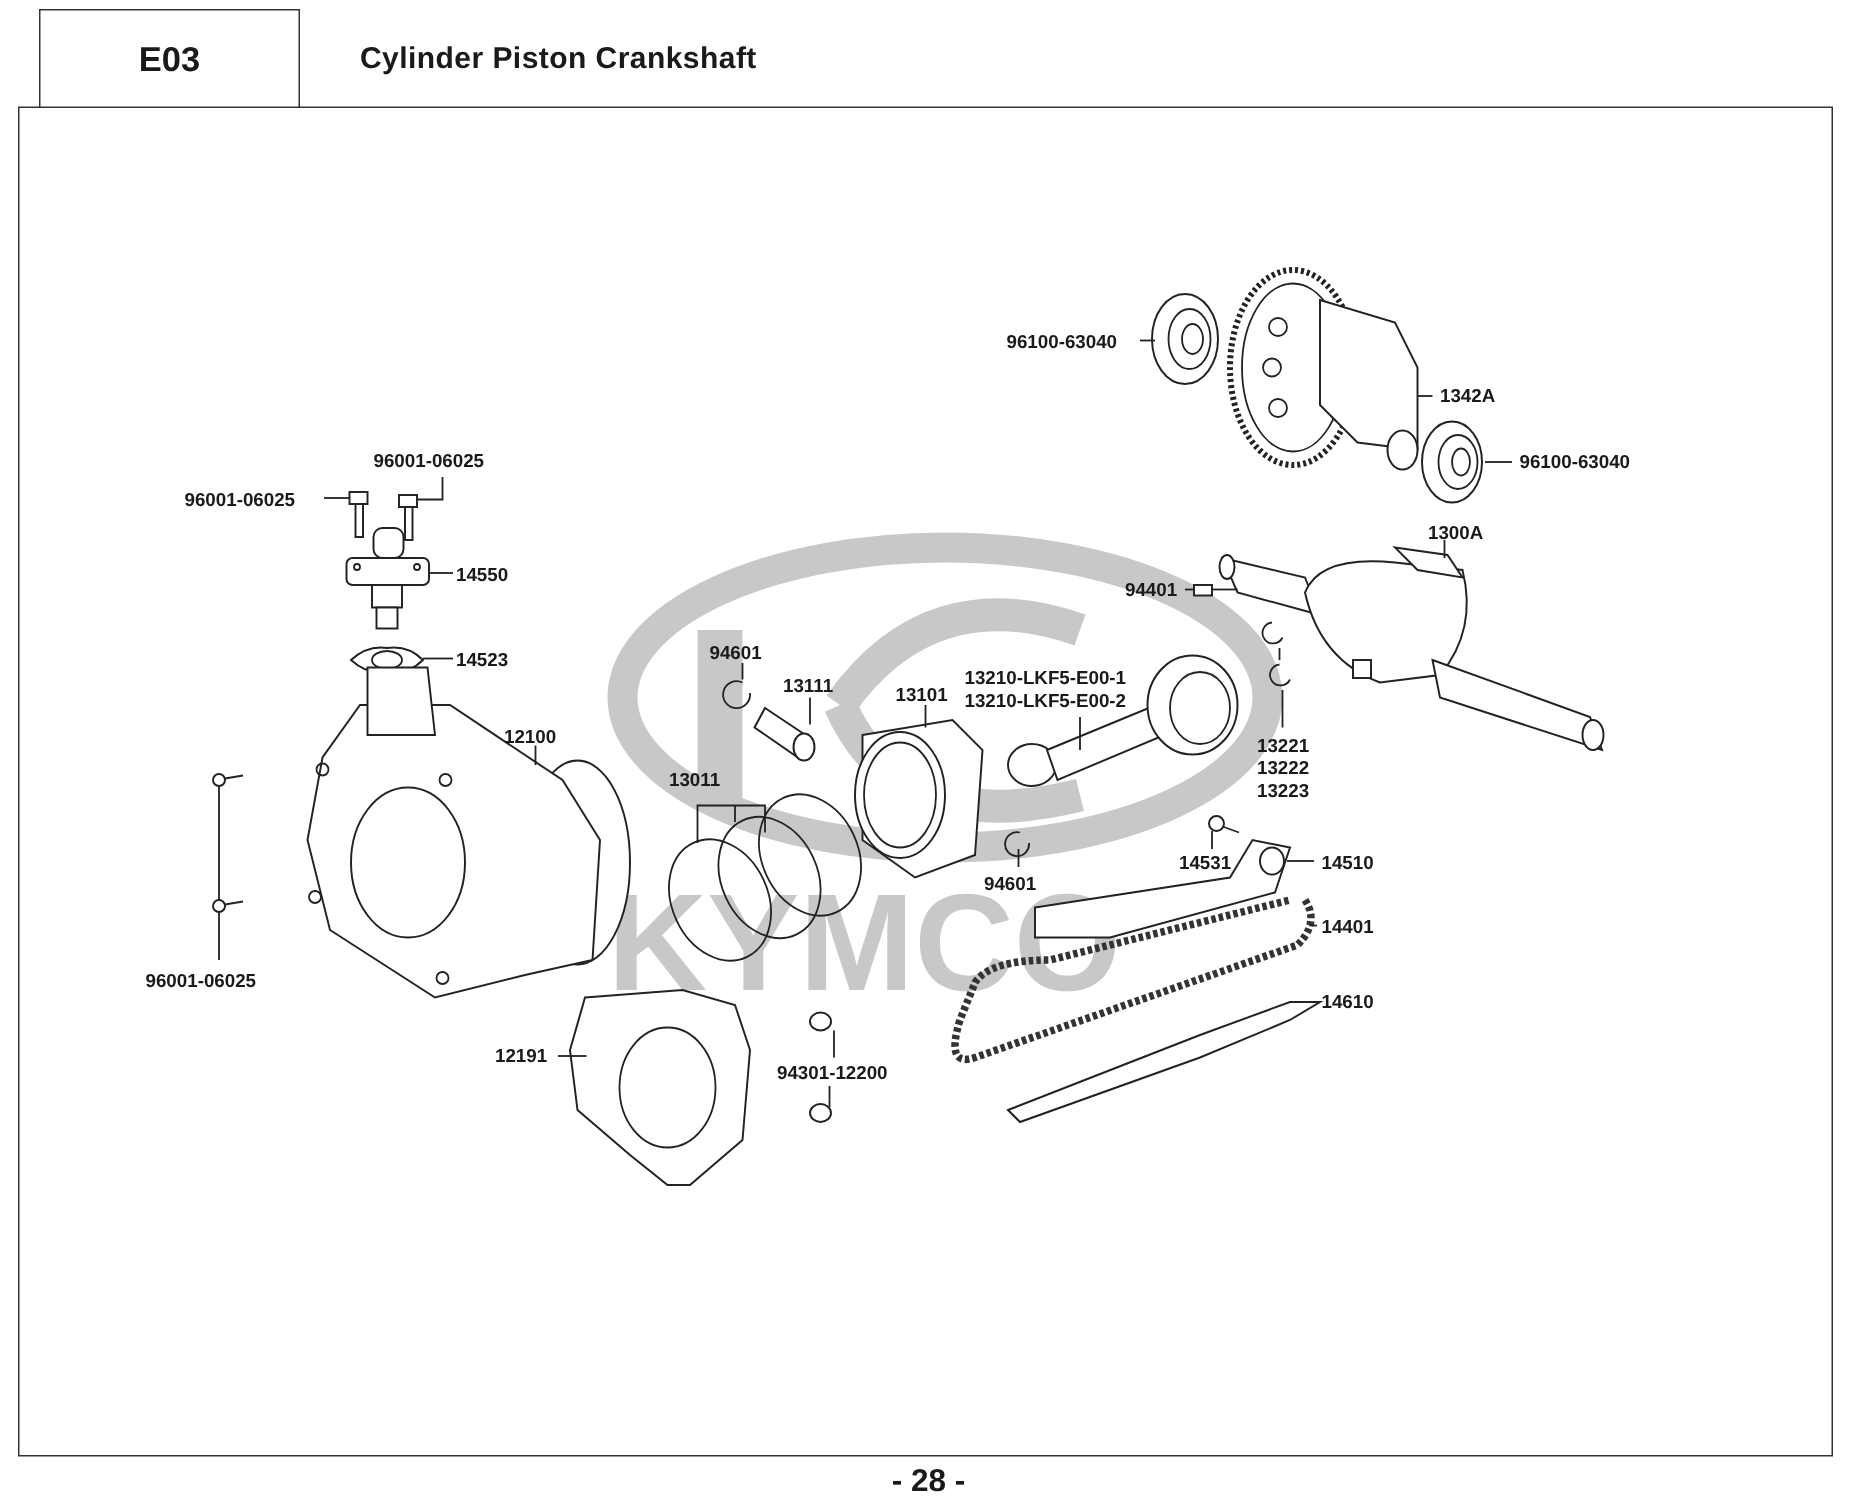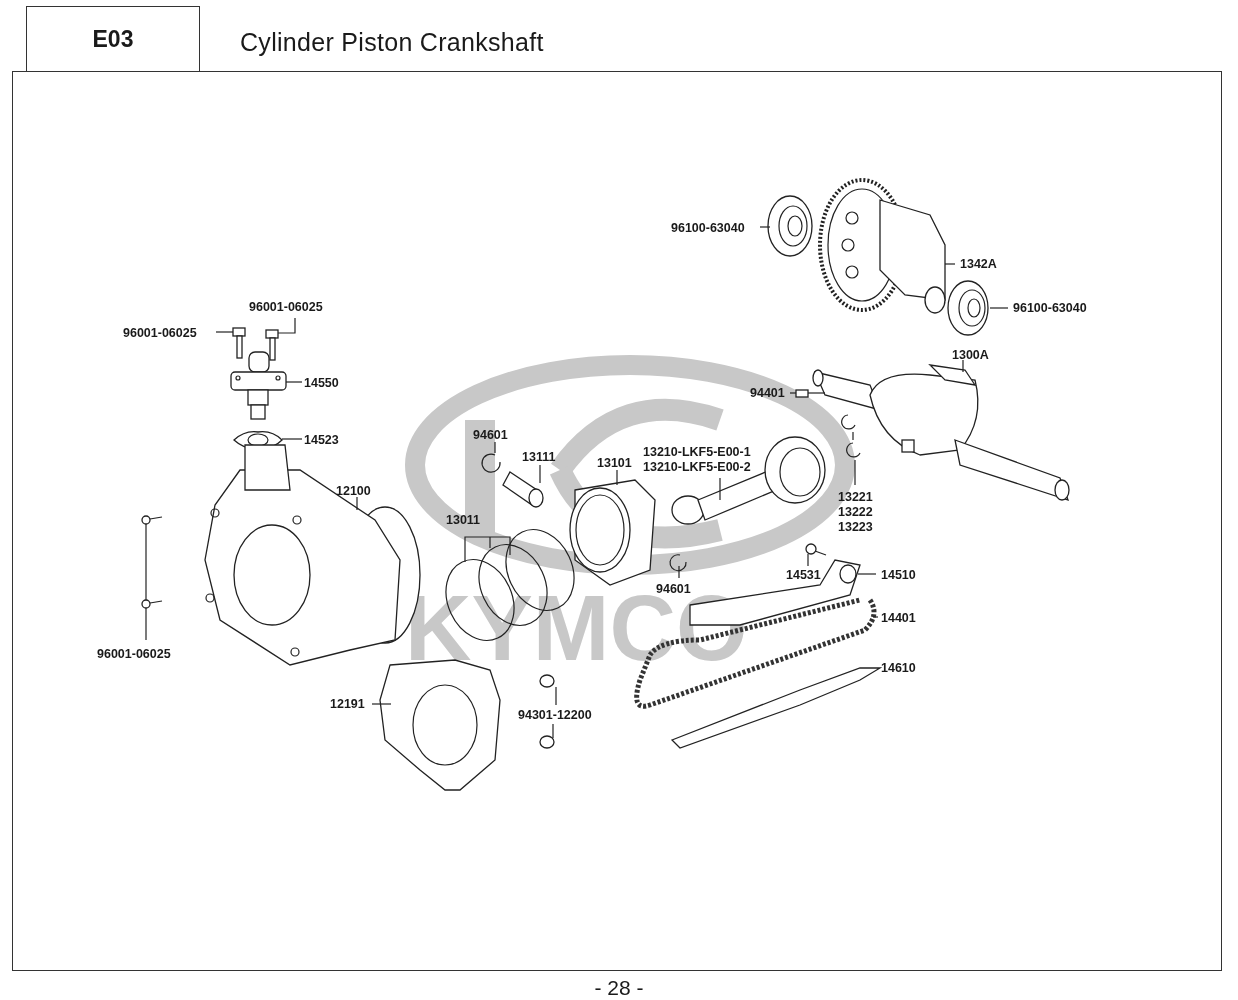--- a/index.html
+++ b/index.html
@@ -1,20 +1,20 @@
 <!DOCTYPE html>
 <html><head>
 <meta charset="utf-8">
 <style>
   html,body{margin:0;padding:0;background:#fff;}
   body{width:1238px;height:1000px;position:relative;overflow:hidden;font-family:"Liberation Sans",sans-serif;color:#1a1a1a;}
   .hdr-code{position:absolute;left:12px;top:6px;width:174px;height:66px;border:1px solid #333;border-bottom:none;box-sizing:border-box;display:flex;align-items:center;justify-content:center;font-weight:bold;font-size:23px;margin-left:14px;}
-  .hdr-title{position:absolute;left:240px;top:28px;font-weight:normal;font-size:25px;letter-spacing:0.3px;}
+  .hdr-title{position:absolute;left:240px;top:28px;font-weight:bold;font-size:20px;letter-spacing:0.3px;}
   .frame{position:absolute;left:12px;top:71px;width:1210px;height:900px;border:1px solid #333;box-sizing:border-box;}
-  .page-num{position:absolute;left:0;width:1238px;top:976px;text-align:center;font-weight:normal;font-size:21px;}
+  .page-num{position:absolute;left:0;width:1238px;top:976px;text-align:center;font-weight:bold;font-size:21px;}
   svg#dg{position:absolute;left:0;top:0;}
   .lbl{font-family:"Liberation Sans",sans-serif;font-weight:bold;font-size:12.5px;fill:#1a1a1a;}
   .ln{stroke:#222;stroke-width:1.2;fill:none;}
   .pt{stroke:#222;stroke-width:1.3;fill:#fff;}
   .ptn{stroke:#222;stroke-width:1.2;fill:none;}
   .wm{fill:#c8c8c8;}
   .wmt{font-family:"Liberation Sans",sans-serif;font-weight:bold;font-size:92px;fill:#c8c8c8;}
 </style>
 </head>
 <body>

